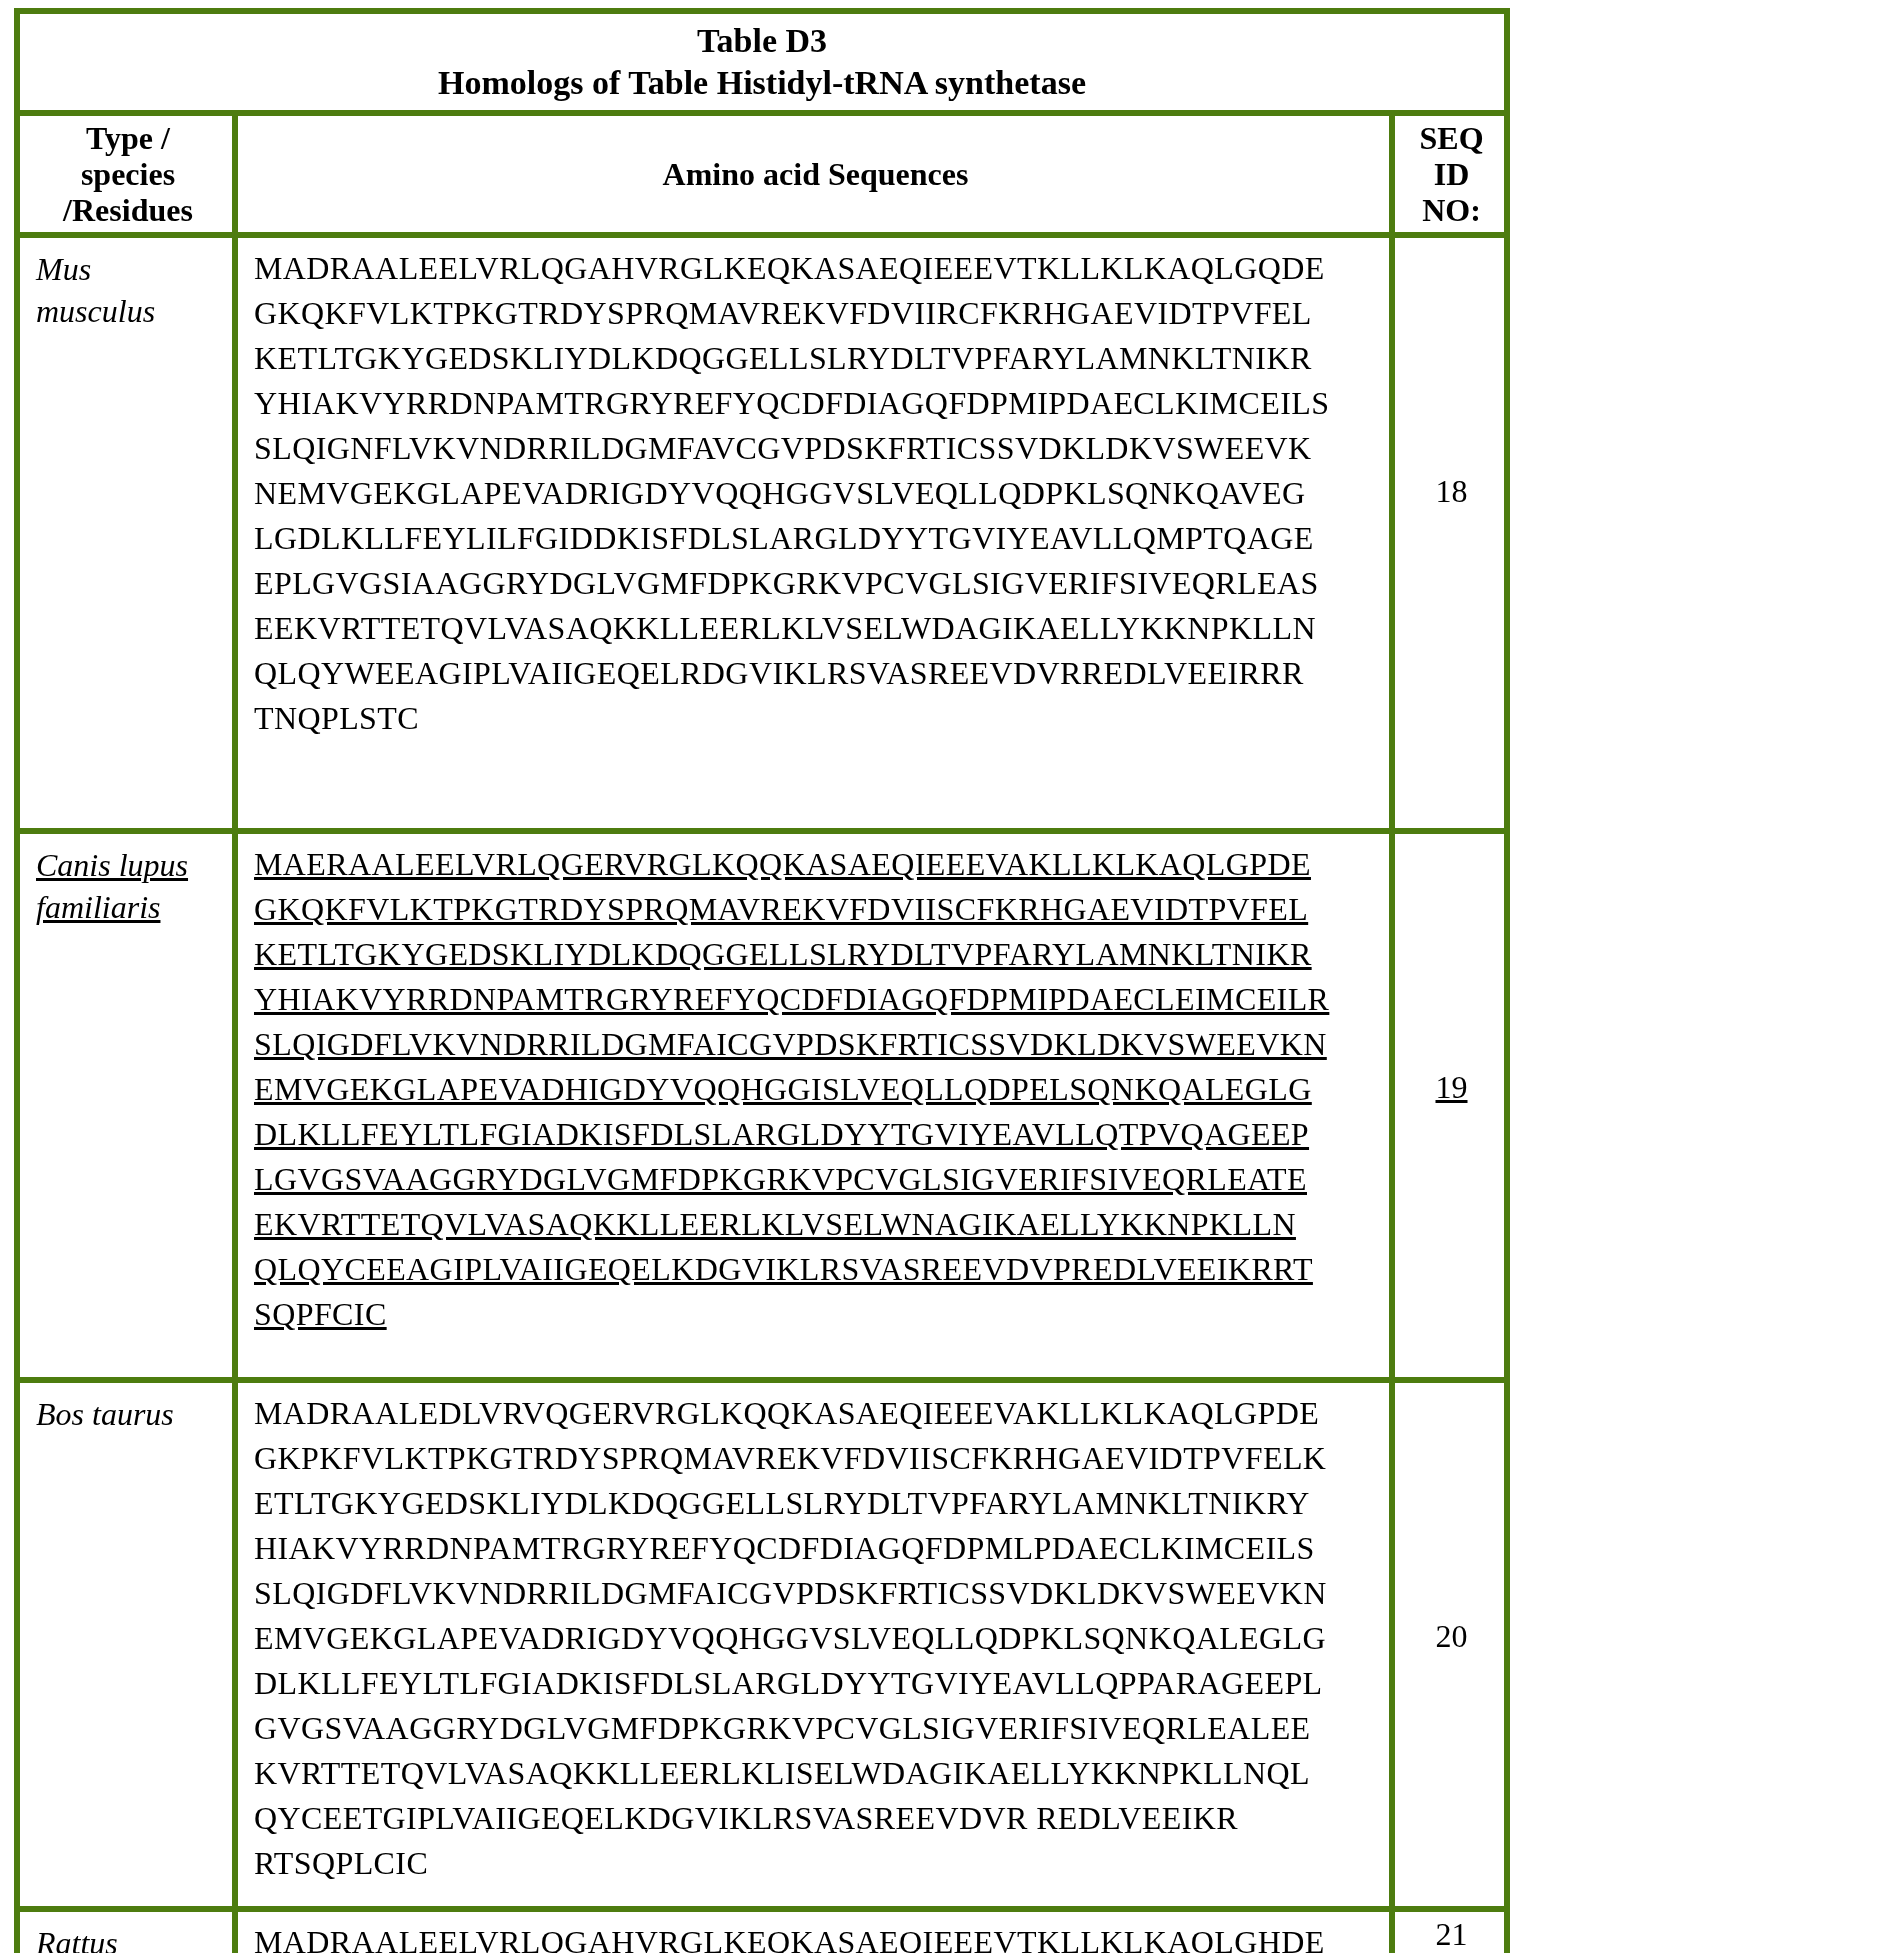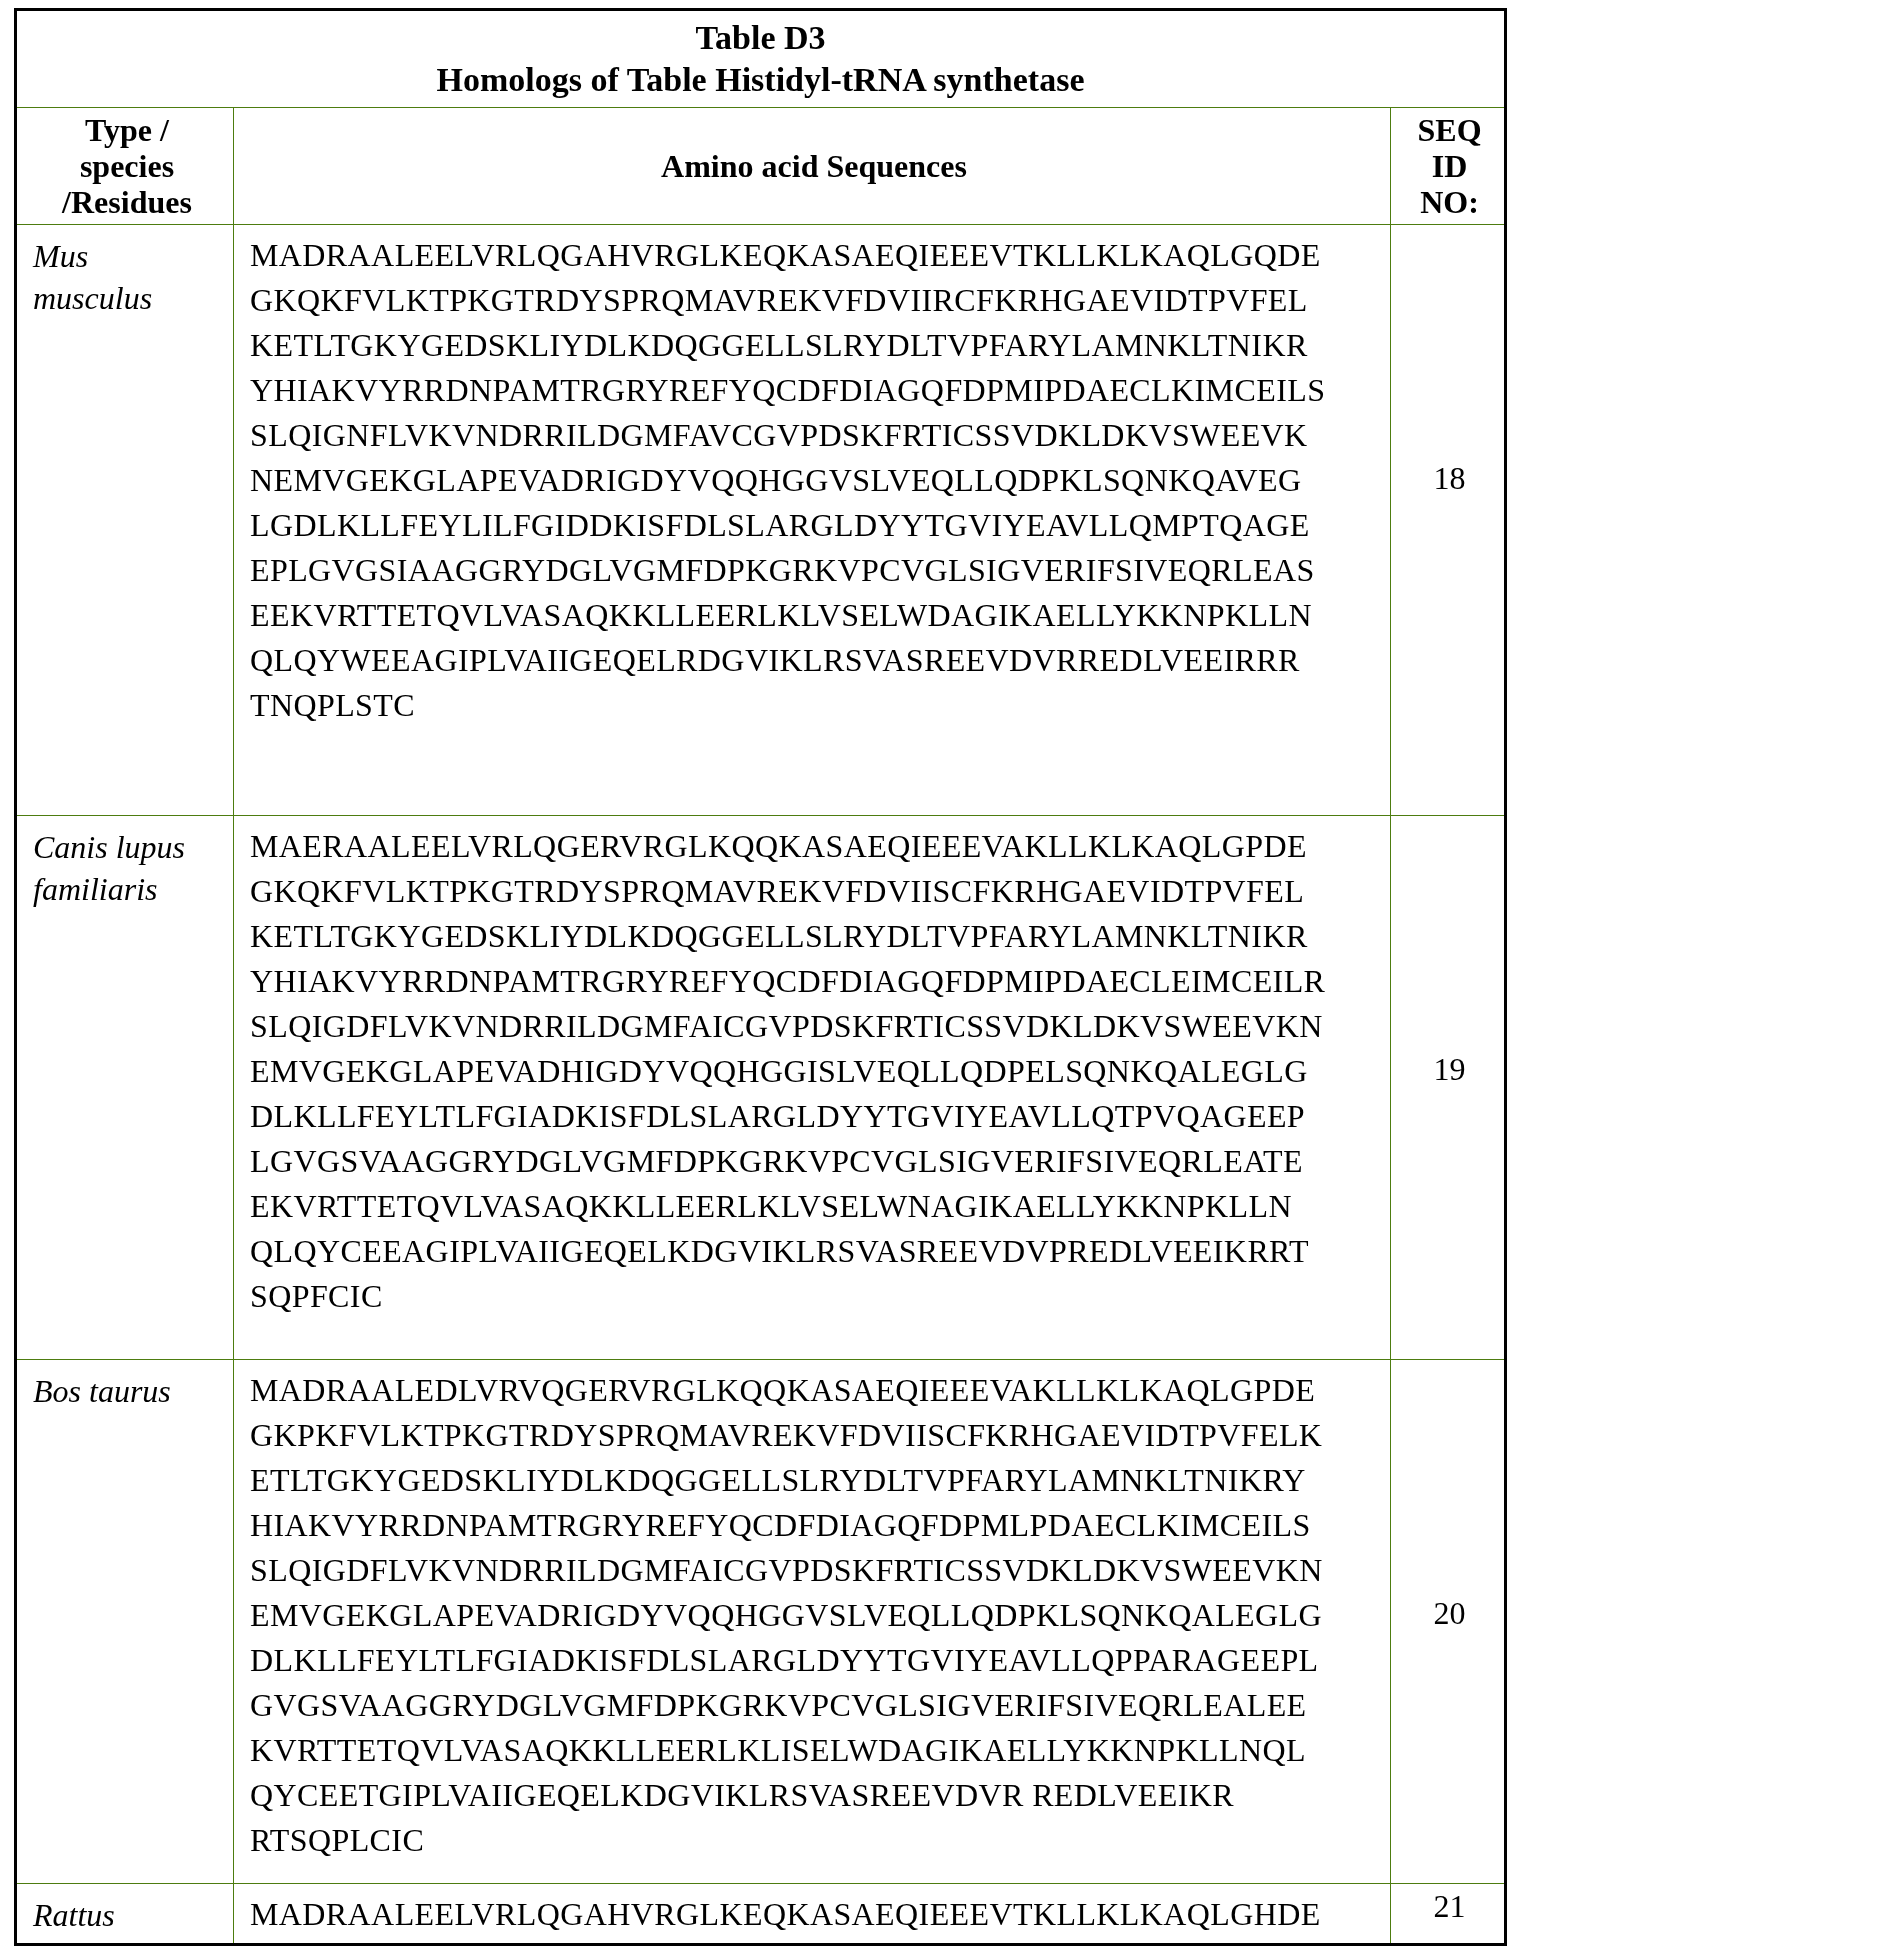--- a/index.html
+++ b/index.html
@@ -20,21 +20,21 @@
   table.d3 {
     border-collapse: collapse;
     table-layout: fixed;
     width: 1490px;
     border: 3px solid #000000;
   }
   col.c1 { width: 218px; }
   col.c2 { width: 1157px; }
   col.c3 { width: 115px; }
   td, th {
-    border: 1px solid #4d7c0f;
+    border: 6px solid #4d7c0f;
     vertical-align: top;
     padding: 4px 12px 4px 16px;
     font-size: 32px;
   }
   .title-cell {
     text-align: center;
     padding: 6px 8px;
   }
   .title-line {
     font-weight: bold;
@@ -67,21 +67,21 @@
   td.sid {
     text-align: center;
     vertical-align: middle;
     white-space: pre-line;
   }
   td.sid-top {
     vertical-align: top;
   }
   
   tr.r0 td { padding-bottom: 87px; }
-  tr.r1 td { padding-bottom: 40px; }
+  tr.r1 td { padding-bottom: 40px; text-decoration: underline; }
   tr.r2 td { padding-bottom: 20px; }
   tr.r3 td { padding-bottom: 6px; }
 </style>
 </head>
 <body>
 
 <div class="page">
   <table class="d3">
     <colgroup>
       <col class="c1">

